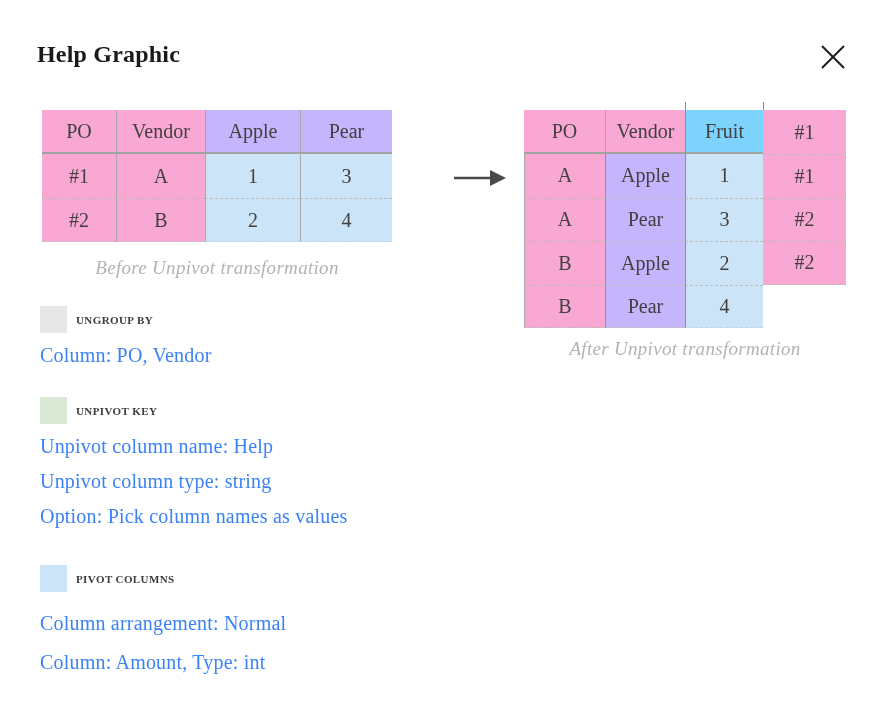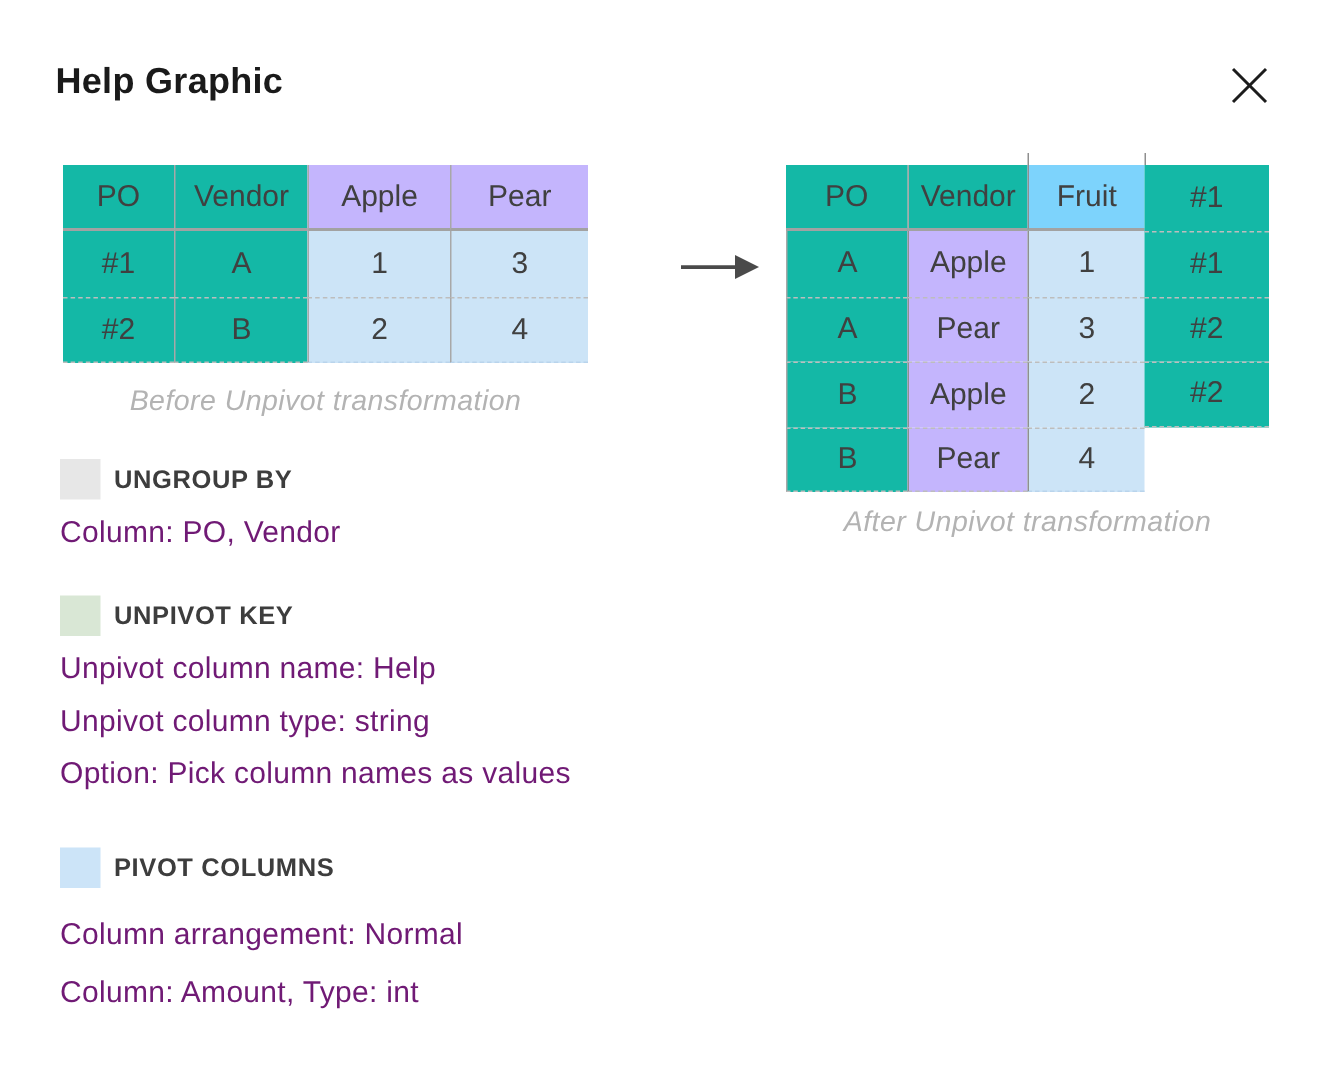--- a/index.html
+++ b/index.html
@@ -2,21 +2,21 @@
 <html><head>
 <meta charset="utf-8">
 <style>
   * { margin: 0; padding: 0; box-sizing: border-box; }
   html, body { background: #ffffff; }
   .canvas {
     position: relative;
     width: 878px;
     height: 726px;
     background: #ffffff;
-    font-family: Liberation Sans, sans-serif;
+    font-family: Liberation Serif, serif;
     color: #404040;
     overflow: hidden;
   }
 
   .page-title {
     position: absolute;
     left: 37px; top: 41px;
     font-size: 24px;
     font-weight: bold;
     color: #1a1a1a;
@@ -46,21 +46,21 @@
   }
   .tbl-after {
     left: 524px; top: 110px;
     grid-template-columns: 81px 80px 78px 83px;
     grid-template-rows: 44px 43.5px 43.5px 43.5px 43.5px;
   }
   .cell {
     display: flex; align-items: center; justify-content: center;
     color: #404040;
   }
-  .c-gray  { background: #14b8a6; }
+  .c-gray  { background: #f9a8d4; }
   .c-green { background: #c4b5fd; }
   .c-blue  { background: #cce4f7; }
   .c-white { background: #7dd3fc; }
   .vsep      { border-left: 1px solid #a8a8a8; }
   .vsep-dark { border-left: 1px solid #8f8f8f; }
   .hdr       { border-bottom: 2px solid #a2a2a2; }
   .dash-top    { border-top: 1px dashed #bdbdbd; }
   .dash-bottom { border-bottom: 1px dashed #bdbdbd; }
   .dash-bottom.c-blue { border-bottom-color: #b9d4ec; }
 
@@ -96,34 +96,34 @@
     left: 40px;
     display: flex;
     align-items: center;
     gap: 9px;
   }
   .legend-head .swatch {
     width: 27px; height: 27px;
     flex: 0 0 auto;
   }
   .legend-head .lbl {
-    font-size: 17px;
+    font-size: 11px;
     font-weight: bold;
     color: #3d3d3d;
     letter-spacing: 0.4px;
   }
   .sw-gray  { background: #e7e7e7; }
   .sw-green { background: #d9e7d5; }
   .sw-blue  { background: #cce4f8; }
 
   .legend-line {
     position: absolute;
     left: 40px;
     font-size: 20px;
-    color: #701a75;
+    color: #3b82f6;
     letter-spacing: 0.2px;
     white-space: nowrap;
   }
   .ln-ungroup-0 { top: 344px; }
   .ln-unpivot-0 { top: 435px; }
   .ln-unpivot-1 { top: 470px; }
   .ln-unpivot-2 { top: 505px; }
   .ln-pivot-0   { top: 612px; }
   .ln-pivot-1   { top: 651px; }
 

